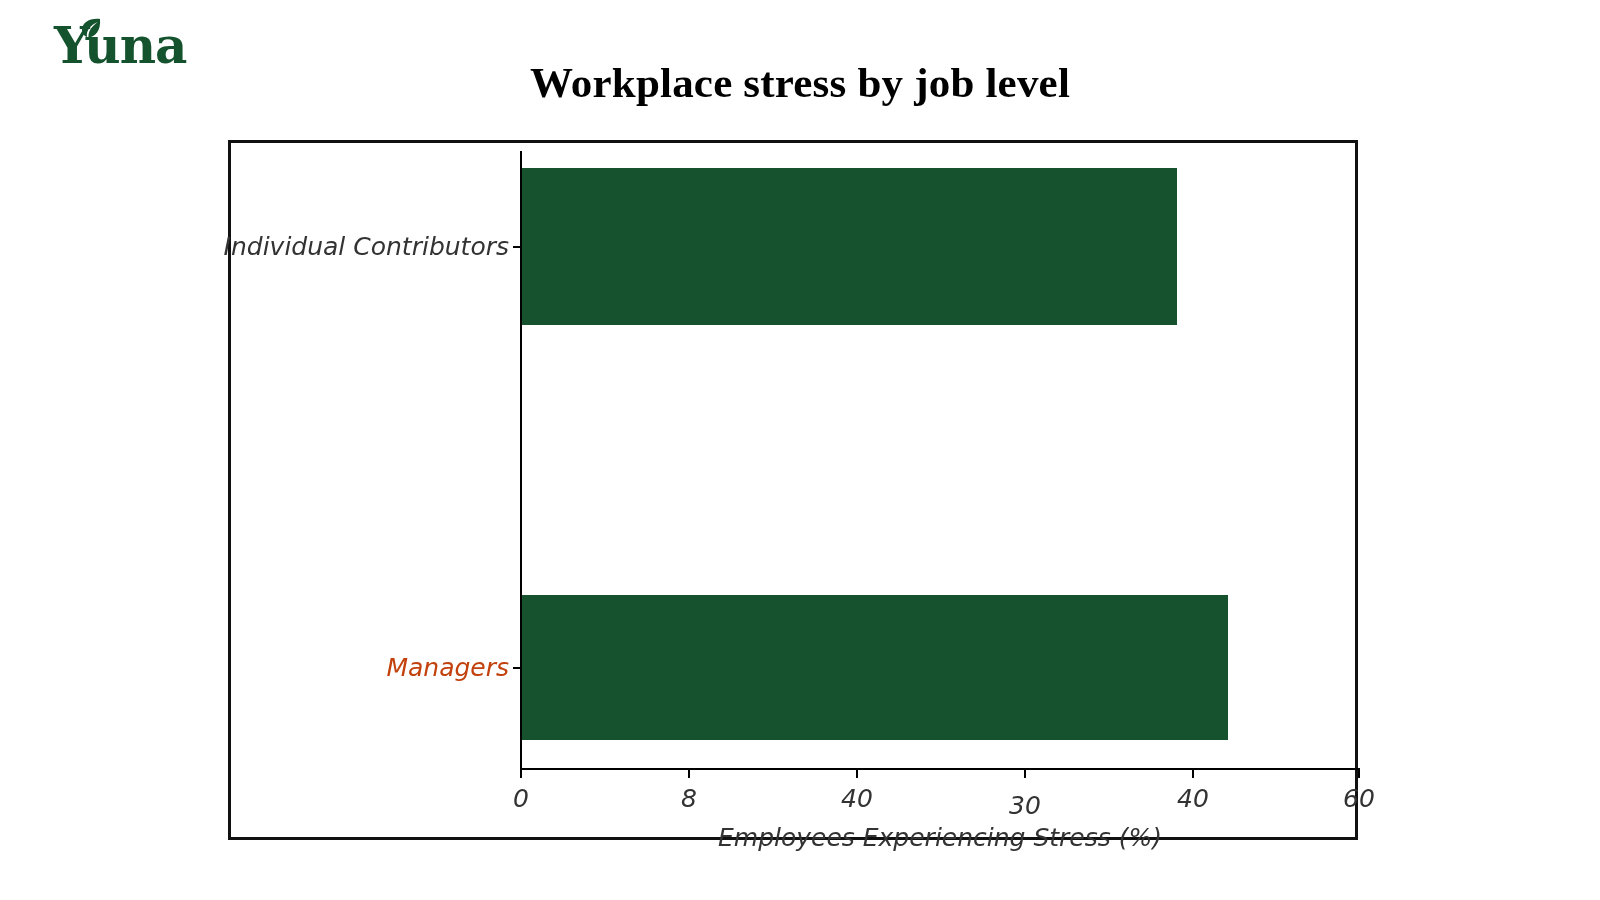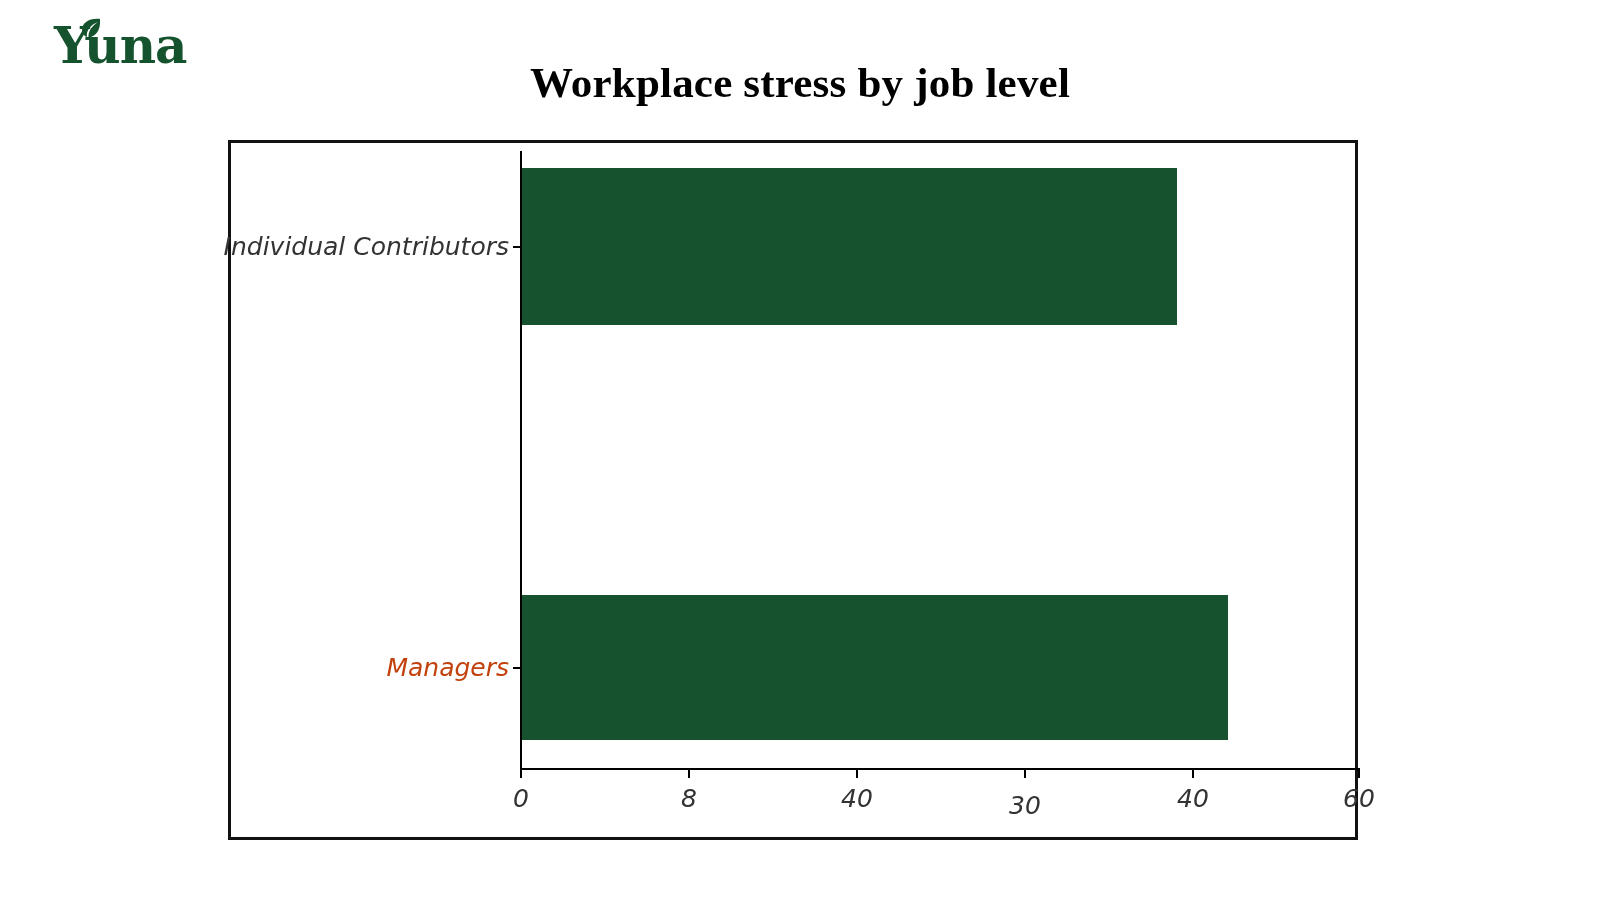--- a/index.html
+++ b/index.html
@@ -190,15 +190,16 @@
     <div class="x-tick-mark" style="left: 672px;"></div>
     <div class="x-tick-mark" style="left: 838px;"></div>
 
     <div class="x-tick-label" style="left: 1px; color: rgb(51, 51, 51);">0</div>
     <div class="x-tick-label" style="left: 169px; color: rgb(51, 51, 51);">8</div>
     <div class="x-tick-label" style="left: 337px; color: rgb(51, 51, 51);">40</div>
     <div class="x-tick-label" style="left: 505px; color: rgb(51, 51, 51); margin-top: 7px;">30</div>
     <div class="x-tick-label" style="left: 673px; color: rgb(51, 51, 51);">40</div>
     <div class="x-tick-label" style="left: 839px; color: rgb(51, 51, 51);">60</div>
 
+    <div id="x-axis-label" style="color: rgb(51, 51, 51);">Employees Experiencing Stress (%)</div>
 
   </div>
 </div>
 
 </body></html>

